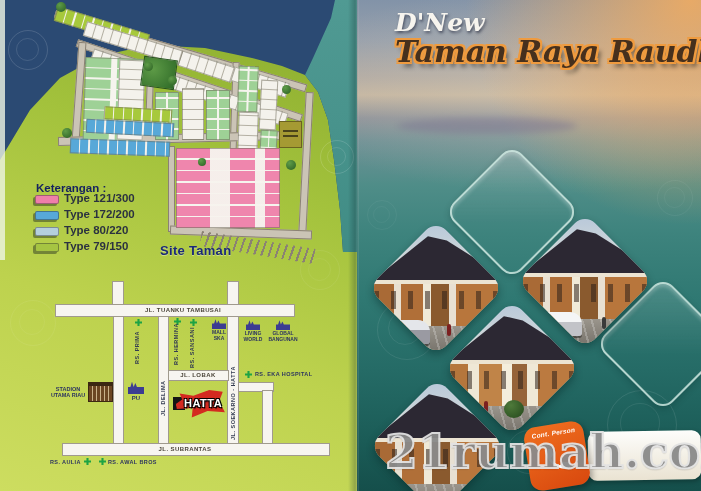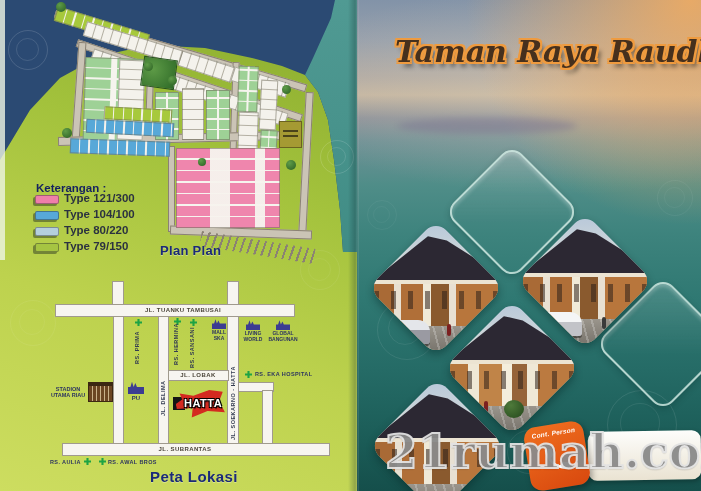--- a/index.html
+++ b/index.html
@@ -175,28 +175,28 @@
       </div>
 
       <div class="tree" style="left:56px;top:2px;width:10px;height:10px;"></div>
       <div class="tree" style="left:144px;top:62px;width:9px;height:9px;"></div>
       <div class="tree" style="left:168px;top:76px;width:9px;height:9px;"></div>
       <div class="tree" style="left:62px;top:128px;width:10px;height:10px;"></div>
       <div class="tree" style="left:282px;top:85px;width:9px;height:9px;"></div>
       <div class="tree" style="left:286px;top:160px;width:10px;height:10px;"></div>
       <div class="tree" style="left:198px;top:158px;width:8px;height:8px;"></div>
     </div>
-    <div class="plan-title" style="left:160px;top:243px;">Plan Plan</div>
+    <div class="plan-title" style="left:160px;top:243px;">Site Taman</div>
 
     <div style="left:0;top:176px;width:180px;height:75px;">
       <div class="legend-title" style="left:36px;top:6px;">Keterangan :</div>
       <div class="swatch" style="left: 35px; top: 19px; background: rgb(238, 127, 169);"></div>
       <div class="legend-item-label" style="left:64px;top:16px;">Type 121/300</div>
       <div class="swatch" style="left: 35px; top: 35px; background: rgb(87, 168, 216);"></div>
-      <div class="legend-item-label" style="left:64px;top:32px;">Type 104/100</div>
+      <div class="legend-item-label" style="left:64px;top:32px;">Type 172/200</div>
       <div class="swatch" style="left: 35px; top: 51px; background: rgb(181, 207, 221);"></div>
       <div class="legend-item-label" style="left:64px;top:48px;">Type 80/220</div>
       <div class="swatch" style="left: 35px; top: 67px; background: rgb(166, 196, 66);"></div>
       <div class="legend-item-label" style="left:64px;top:64px;">Type 79/150</div>
     </div>
 
     <div style="left:0;top:276px;width:357px;height:215px;">
 
       <div class="mroad" style="left:55px;top:28px;width:240px;height:13px;"></div>
       <div class="mroad" style="left:112px;top:5px;width:12px;height:24px;"></div>
@@ -239,32 +239,32 @@
 
       <div class="lok-black" style="left:173px;top:121px;width:12px;height:13px;"></div>
       <div class="lok-flag" style="left:176px;top:115px;width:48px;height:26px;transform:rotate(-6deg);"></div>
       <div class="lokasi-text" style="left:184px;top:121px;">HATTA</div>
 
       <div class="mlabel" style="left:50px;top:183px;font-size:5.5px;color:#2c3460;">RS. AULIA</div>
       <div class="cross" style="left:84px;top:182px;"></div>
       <div class="cross" style="left:99px;top:182px;"></div>
       <div class="mlabel" style="left:108px;top:183px;font-size:5.5px;color:#2c3460;">RS. AWAL BROS</div>
 
-      <div class="map-title" style="left:150px;top:192px;">Peta Lokasi</div>
     </div>
   </div>
 
   <div class="right-panel">
     <div class="hills"></div>
     <div class="swirl" style="left:20px;top:300px;width:60px;height:60px;opacity:.6;"></div>
     <div class="swirl" style="left:250px;top:390px;width:70px;height:70px;opacity:.7;"></div>
     <div class="swirl" style="left:150px;top:430px;width:44px;height:44px;opacity:.6;"></div>
     <div class="swirl" style="left:300px;top:180px;width:36px;height:36px;opacity:.4;"></div>
     <div class="swirl" style="left:10px;top:200px;width:30px;height:30px;opacity:.35;"></div>
 
+    <div class="brand-script" style="left:38px;top:8px;">D'New</div>
     <div class="main-title" style="left:38px;top:34px;">Taman Raya Raudha</div>
 
     <div class="diamond outline" style="left:107px;top:164px;"></div>
     <div class="diamond outline" style="left:258px;top:296px;"></div>
 
     <div class="diamond photo-tile" style="left:31px;top:240px;">
       <div class="photo">
         <div class="ph-roof"></div>
         <div class="ph-eave"></div>
         <div class="ph-wall"></div>

